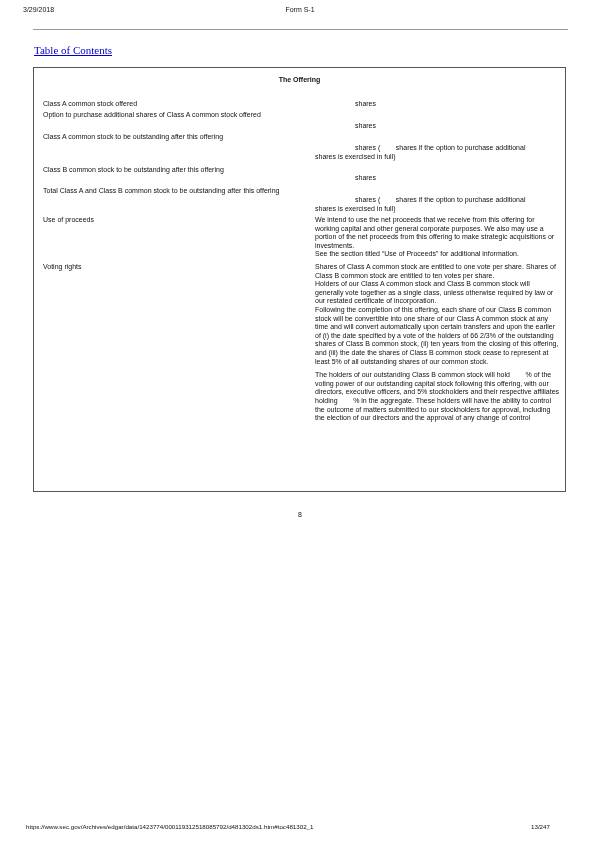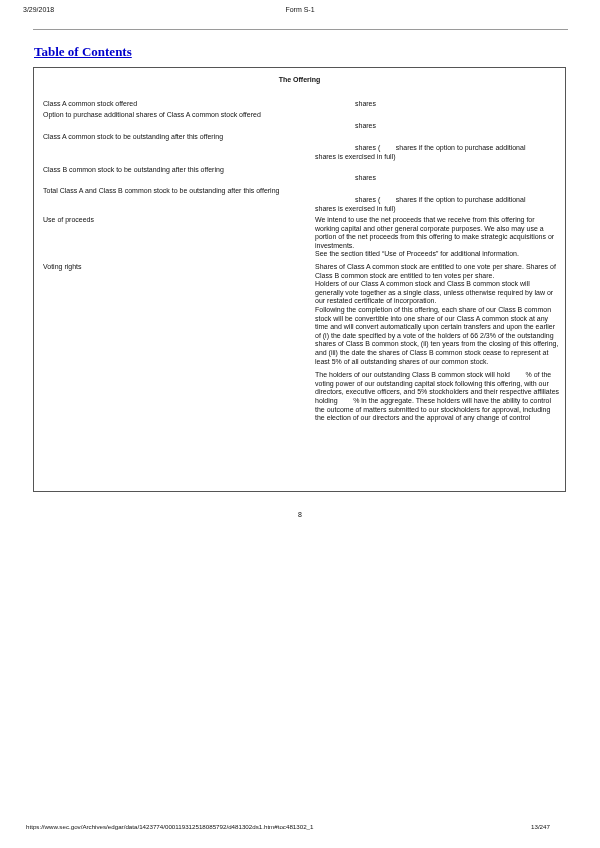--- a/index.html
+++ b/index.html
@@ -1,20 +1,20 @@
 <!DOCTYPE html>
 <html><head>
 <meta charset="utf-8">
 <style>
   html, body { margin: 0; padding: 0; background: #ffffff; }
   body { width: 600px; height: 848px; position: relative; font-family: "Liberation Sans", sans-serif; color: #111; overflow: hidden; }
   .hdr-date { position: absolute; left: 23px; top: 6px; font-size: 7px; }
   .hdr-title { position: absolute; left: 0; width: 600px; top: 6px; text-align: center; font-size: 7px; }
   .hdr-rule { position: absolute; left: 33px; top: 29px; width: 535px; height: 1px; background: #9a9a9a; }
-  .toc-link { position: absolute; left: 34px; top: 44px; font-family: "Liberation Serif", serif; font-size: 13px; font-weight: bold; color: #0000cc; text-decoration: underline; cursor: pointer; }
+  .toc-link { position: absolute; left: 34px; top: 44px; font-family: "Liberation Serif", serif; font-size: 11px; font-weight: normal; color: #0000cc; text-decoration: underline; cursor: pointer; }
   .box { position: absolute; left: 33px; top: 67px; width: 533px; height: 425px; border: 1px solid #555; box-sizing: border-box; }
   .box-title { position: absolute; left: 0; width: 100%; top: 8px; text-align: center; font-size: 7px; font-weight: bold; }
   .lbl { position: absolute; left: 9px; font-size: 7px; line-height: 8.6px; width: 270px; }
   .val { position: absolute; left: 281px; font-size: 7px; line-height: 8.6px; width: 245px; }
   .ind { padding-left: 40px; }
   .hang { padding-left: 8px; text-indent: -8px; }
   .page-num { position: absolute; left: 0; width: 600px; top: 511px; text-align: center; font-size: 7px; }
   .ftr-url { position: absolute; left: 26px; top: 823px; font-size: 6.2px; }
   .ftr-page { position: absolute; left: 531px; top: 823px; font-size: 6.2px; }
   p { margin: 0; }

